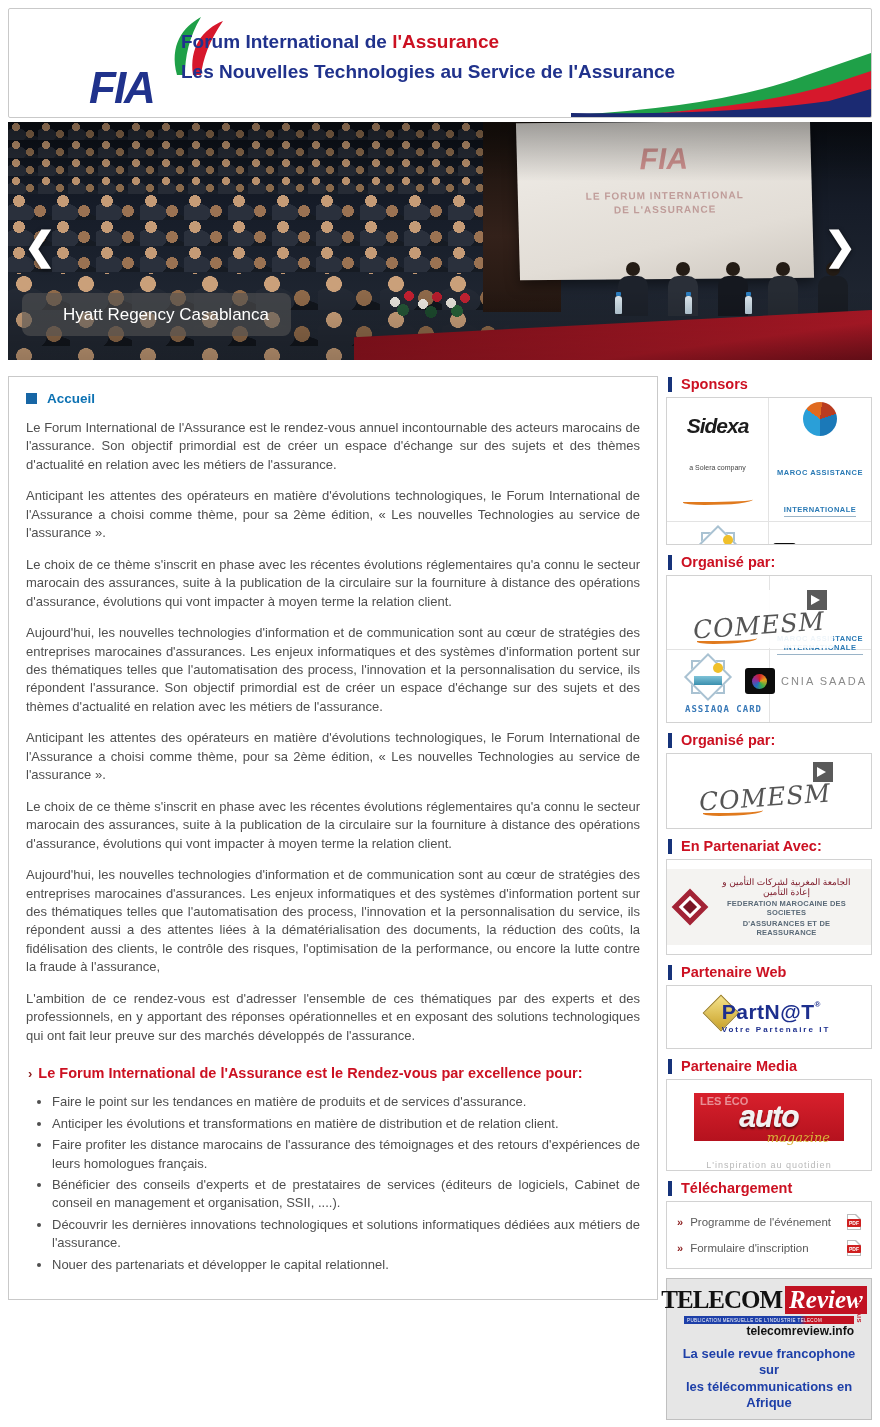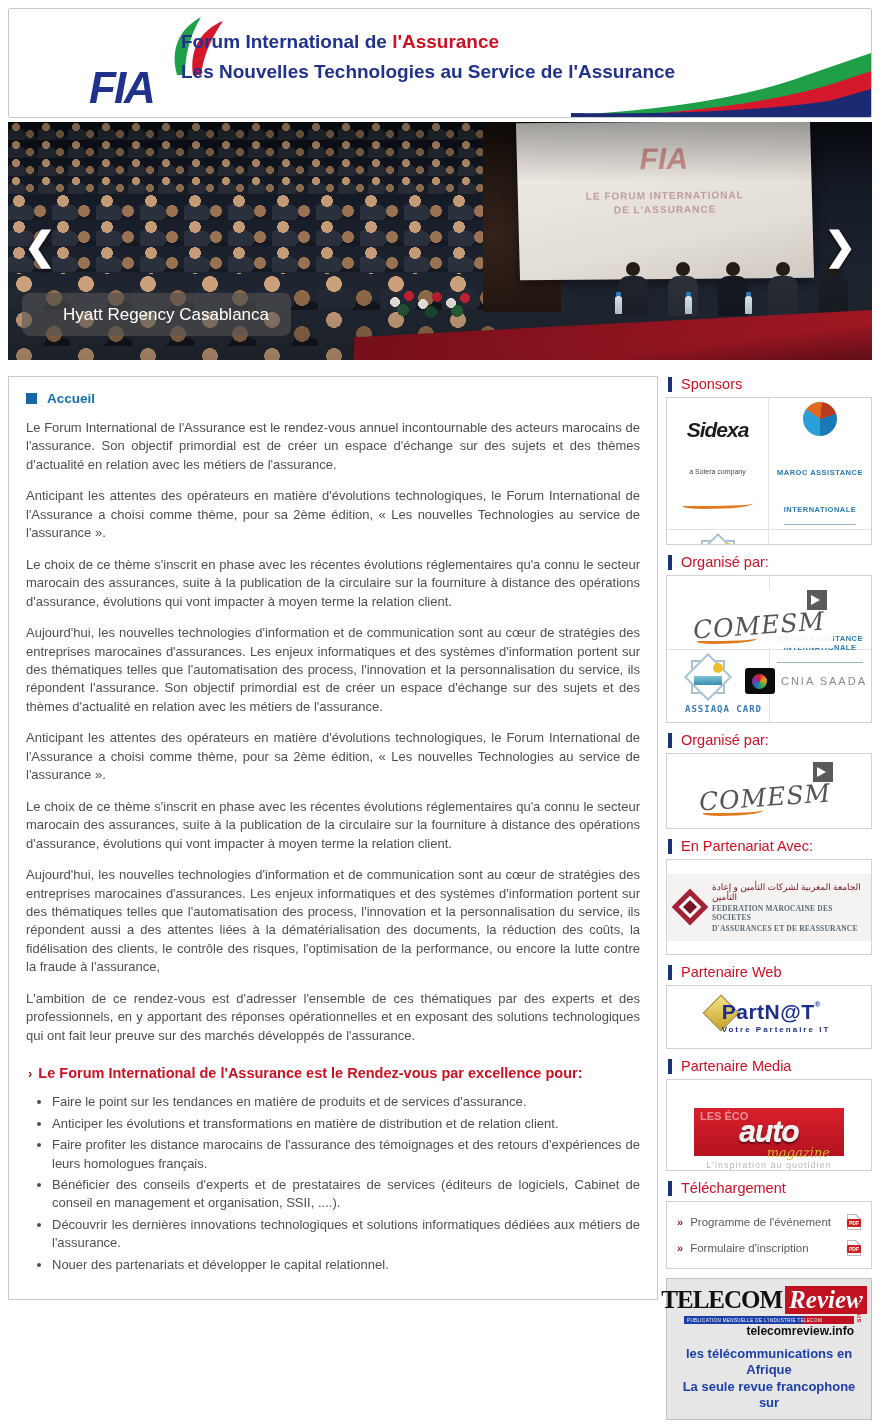--- a/index.html
+++ b/index.html
@@ -98,34 +98,34 @@
   .accueil-label { color:#0d72b3; font-size:13.5px; font-weight:bold; }
   .para { margin-top:13px; font-size:13px; line-height:1.42; color:#4f4f4f; text-align:justify; }
   .red-head { margin:20px 0 4px 2px; color:#cc1122; font-size:14.5px; font-weight:bold; }
   .red-head .chev { color:#8b1d1d; margin-right:6px; font-size:13px; }
   .bullets { margin:12px 0 0 26px; }
   .bullets li { font-size:13px; line-height:1.42; color:#4f4f4f; text-align:justify; margin-bottom:3px; }
 
   
   .sb-head { display:flex; align-items:center; margin:8px 0 5px 2px; }
   .sb-bar { width:4px; height:15px; background:#16337a; margin-right:9px; }
-  .sb-title { color:#cc1122; font-size:14.5px; font-weight:normal; }
+  .sb-title { color:#cc1122; font-size:14.5px; font-weight:bold; }
   .sb-box { border:1px solid #d2d2d2; background:#fff; margin-bottom:9px; position:relative; overflow:hidden; }
 
   .grid2 { display:grid; grid-template-columns:1fr 1fr; height:148px; }
   .cell { display:flex; flex-direction:column; align-items:center; justify-content:center; padding:4px; }
   .cell:nth-child(1), .cell:nth-child(2) { border-bottom:1px solid #e3e3e3;gap:28px; }
   .cell:nth-child(1), .cell:nth-child(3) { border-right:1px solid #e3e3e3; }
 
   .sidexa-name { font-size:21px; font-weight:bold; font-style:italic; color:#1c1c1c; letter-spacing:-1px; }
   .sidexa-tag { font-size:7px; color:#444; margin-top:-2px; }
   .sidexa-swoosh { width:70px; height:8px; border-bottom:3px solid #e07a1e; border-radius:0 0 90% 40%; margin-top:-2px; }
   .mai-circle { width:34px; height:34px; border-radius:50%; background:conic-gradient(from 180deg,#2a9fd8 0 35%,#e06a20 35% 52%,#b93c20 52% 70%,#1b79b8 70% 100%); }
   .mai-l1 { margin-top:4px; font-size:7.5px; font-weight:bold; color:#2a7ab5; letter-spacing:.5px; }
-  .mai-l2 { font-size:7.5px; font-weight:bold; color:#2a7ab5; letter-spacing:.5px; border-bottom:1px solid #9ab4c8; padding-bottom:10px; }
+  .mai-l2 { font-size:7.5px; font-weight:bold; color:#2a7ab5; letter-spacing:.5px; border-bottom:1px solid #9ab4c8; padding-bottom:2px; }
   .star-wrap { position:relative; width:46px; height:46px; }
   .star-a, .star-b { position:absolute; left:6px; top:6px; width:34px; height:34px; border:2px solid #a9c2d2; background:#fff; }
   .star-b { transform:rotate(45deg); }
   .star-sun { position:absolute; right:8px; top:9px; width:10px; height:10px; border-radius:50%; background:#f0c02a; z-index:2; }
   .star-sea { position:absolute; left:9px; top:22px; width:28px; height:9px; background:linear-gradient(180deg,#7fc3d8,#3a8fae); z-index:2; }
   .assiaqa-name { margin-top:4px; font-size:9px; font-weight:bold; color:#3a7ab8; letter-spacing:1px; font-family:"DejaVu Sans Mono", monospace; }
   .cnia-row { display:flex; align-items:center; gap:6px; }
   .cnia-sq { width:30px; height:26px; background:#0c0c0c; border-radius:3px; display:flex; align-items:center; justify-content:center; }
   .cnia-dot { width:15px; height:15px; border-radius:50%; background:conic-gradient(#d01f2c,#e8a11c,#3fae47,#1f6fc0,#8c2f9e,#d01f2c); }
   .cnia-name { font-size:11px; color:#8a8a8a; letter-spacing:2px; }
@@ -143,37 +143,37 @@
   .org1-bottom-c { position:absolute; right:4px; top:92px; }
   .org1-box .vline { position:absolute; left:50%; top:0; bottom:0; width:1px; background:#e3e3e3; }
   .org1-box .hline { position:absolute; left:0; right:0; top:50%; height:1px; background:#e3e3e3; }
 
   .org2-box { height:76px; display:flex; align-items:center; justify-content:center; }
 
   .fmsar-box { height:96px; display:flex; align-items:center; justify-content:center; }
   .fmsar-inner { background:#f4f3f1; padding:8px 10px; display:flex; align-items:center; gap:9px; }
   .fmsar-diamond { width:26px; height:26px; transform:rotate(45deg); border:5px solid #a32336; background:#fff; position:relative; flex:none; }
   .fmsar-diamond::before { content:""; position:absolute; left:3px; top:3px; right:3px; bottom:3px; background:#7a1525; }
-  .fmsar-txt { text-align:left;font-family:Liberation Serif, serif; }
+  .fmsar-txt { text-align:center; }
   .fmsar-ar { font-size:9px; color:#7a1525; direction:rtl; }
   .fmsar-l1, .fmsar-l2 { font-size:7.5px; color:#5a6a78; font-weight:bold; letter-spacing:.2px; margin-top:2px; }
 
   .partnet-box { height:64px; display:flex; align-items:center; justify-content:center; }
   .partnet { position:relative; padding-left:14px; }
   .partnet-diamond { position:absolute; left:0; top:0; width:26px; height:26px; transform:rotate(45deg); background:linear-gradient(135deg,#f4e28a,#c9a128); border:1px solid #9a7c1c; }
   .partnet-name { position:relative; font-size:21px; font-weight:bold; color:#1d2f8e; letter-spacing:.5px; }
   .partnet-r { font-size:8px; vertical-align:top; color:#1d2f8e; }
   .partnet-tag { position:relative; font-size:8px; font-weight:bold; color:#1d2f8e; letter-spacing:2px; text-align:center; margin-top:1px; }
 
   .auto-box { height:92px; display:flex; flex-direction:column; align-items:center; justify-content:flex-end; }
   .auto-logo { position:relative; width:150px; height:48px; background:linear-gradient(180deg,#d8202c,#b5121e); display:flex; align-items:center; justify-content:center; }
   .auto-eco { position:absolute; left:6px; top:2px; font-size:11px; font-weight:bold; color:rgba(255,255,255,.5); }
   .auto-name { font-size:30px; font-weight:bold; font-style:italic; color:#f2f2f2; text-shadow:0 2px 2px #5a0a10, 0 -1px 0 #fff; letter-spacing:-1px; }
   .auto-sub { position:absolute; right:14px; bottom:-4px; font-family:"DejaVu Serif", serif; font-style:italic; font-size:13px; color:#d8b23a; }
-  .auto-tag { margin-top:4px; font-size:9px; color:#b8b8b8; letter-spacing:1px; }
+  .auto-tag { margin-top:19px; font-size:9px; color:#b8b8b8; letter-spacing:1px; }
 
   .dl-box { padding:7px 8px; }
   .dl-row { display:flex; align-items:center; padding:5px 2px; cursor:pointer; }
   .dl-chev { color:#8b1d1d; font-weight:bold; font-size:11px; margin-right:7px; }
   .dl-label { font-size:11.5px; color:#5a5a5a; }
   .pdf-ic { margin-left:auto; position:relative; width:14px; height:16px; background:#fff; border:1px solid #bbb; }
   .pdf-ic::before { content:""; position:absolute; right:-1px; top:-1px; border-left:5px solid transparent; border-top:5px solid #fff; filter:drop-shadow(-1px 1px 0 #bbb); }
   .pdf-ic::after { content:"PDF"; position:absolute; left:-1px; bottom:2px; background:#cf1f1f; color:#fff; font-size:5px; font-weight:bold; padding:1px 2px; border-radius:1px; }
 
   .telecom { border:1px solid #c0c0c0; background:#e6e6e6; padding:7px 5px 8px; text-align:center; }
@@ -416,22 +416,22 @@
           <div class="telecom-top">
             <span class="t-telecom">TELECOM</span>
             <span class="t-review">Review</span>
             <span class="t-lang">EN FRANÇAIS</span>
           </div>
           <div class="t-strip">
               <span>PUBLICATION MENSUELLE DE L'INDUSTRIE TELECOM</span>
             </div>
           <div class="t-site">telecomreview.info</div>
           <div class="t-tag">
+            <div>La seule revue francophone sur</div>
             <div>les télécommunications en Afrique</div>
-            <div>La seule revue francophone sur</div>
           </div>
         </div>
 
       </div>
     </div>
   </div>
 
 </div>
 
 </body></html>

